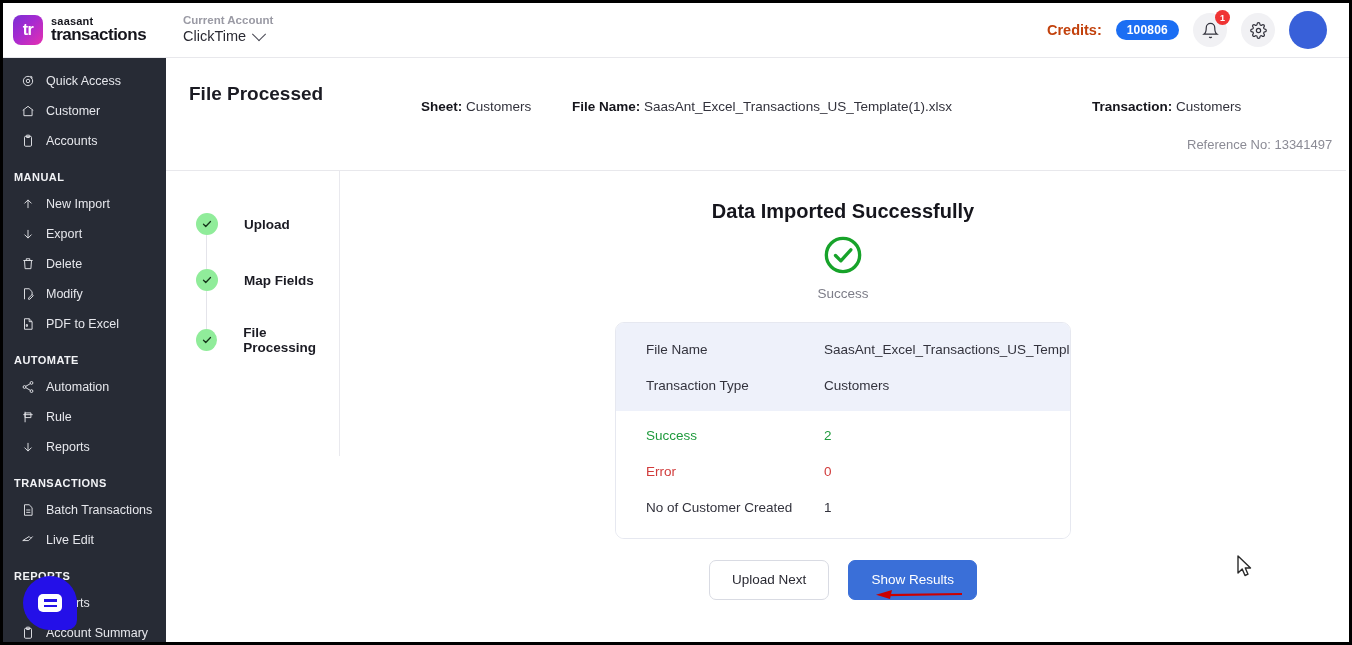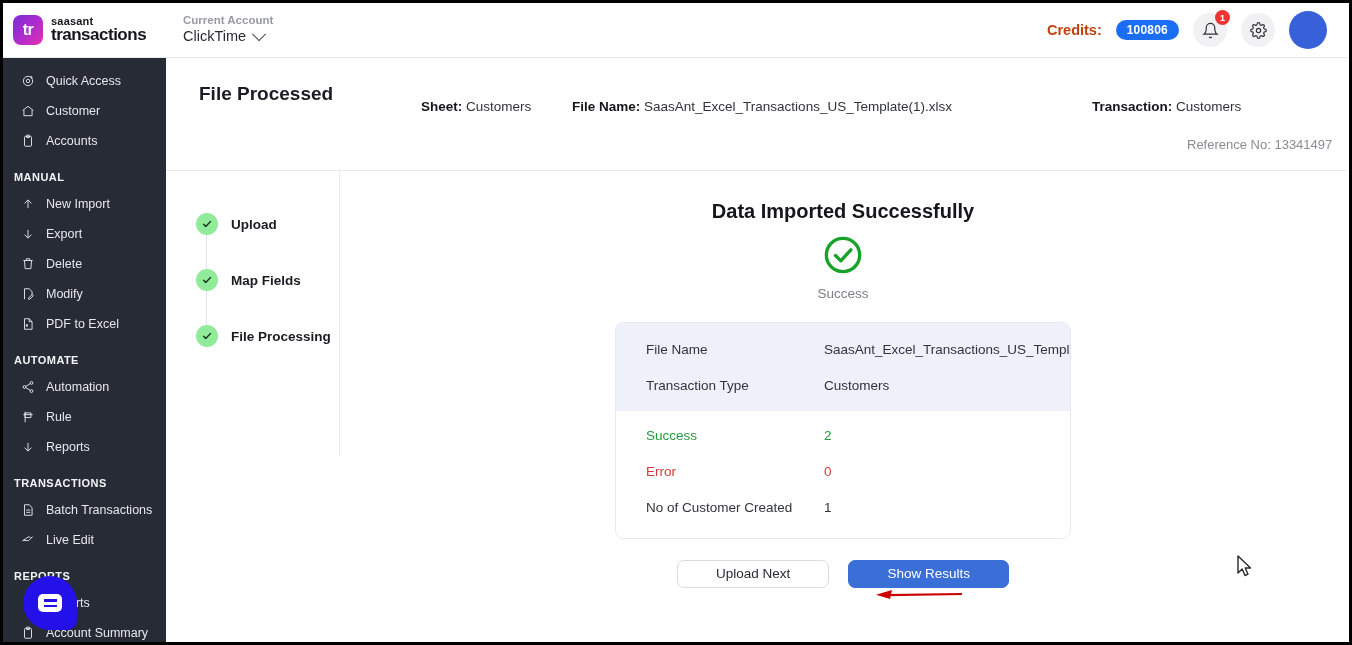--- a/index.html
+++ b/index.html
@@ -77,32 +77,32 @@
   }
   .chatbubble .cb {
     width: 24px; height: 18px; background: #fff; border-radius: 5px;
     display: flex; flex-direction: column; align-items: center; justify-content: center; gap: 3px;
   }
   .chatbubble .cb i { display: block; width: 13px; height: 2.2px; background: #2410e8; }
 
   
   .content { position: absolute; left: 163px; top: 55px; right: 3px; bottom: 0; background: #fff; }
   .chead { position: relative; height: 113px; border-bottom: 1px solid #e8e8ec; }
-  .page-title { position: absolute; left: 33px; top: 25px; font-size: 19px; font-weight: 700; color: #1b1b23; }
+  .page-title { position: absolute; left: 23px; top: 25px; font-size: 19px; font-weight: 700; color: #1b1b23; }
   .meta { position: absolute; font-size: 13.5px; color: #32323c; }
   .meta b { font-weight: 700; color: #15151c; }
   .m-sheet { left: 255px; top: 41px; }
   .m-file  { left: 406px; top: 41px; }
   .m-txn   { left: 926px; top: 41px; }
   .m-ref   { left: 1021px; top: 79px; color: #8b8b95; font-size: 13px; }
 
   
   .cbody { position: relative; height: 474px; }
   .steps { position: absolute; left: 0; top: 0; width: 174px; height: 285px; border-right: 1px solid #e9e9ee; }
-  .step { position: absolute; left: 30px; display: flex; align-items: center; gap: 13px; }
+  .step { position: absolute; left: 30px; display: flex; align-items: center; gap: 26px; }
   .step-1 { top: 42px; } .step-2 { top: 98px; } .step-3 { top: 154px; }
   .step-dot {
     width: 22px; height: 22px; border-radius: 50%; background: #90ec9a;
     display: flex; align-items: center; justify-content: center; position: relative; z-index: 2;
   }
   .step-dot svg { display: block; }
   .step-label { font-size: 13.5px; font-weight: 700; color: #1b1b23; }
   .step-line { position: absolute; left: 40px; top: 60px; width: 1px; height: 100px; background: #e4e4ea; z-index: 1; }
 
   .main { position: absolute; left: 174px; top: 0; right: 0; bottom: 0; }
@@ -118,21 +118,21 @@
   .card-bot { background: #ffffff; padding: 15px 30px 19px 30px; }
   .row { display: flex; align-items: flex-start; font-size: 13.5px; line-height: 1.55; }
   .row + .row { margin-top: 15px; }
   .row .k { width: 178px; flex: 0 0 178px; color: #33333d; }
   .row .v { color: #33333d; }
   .row.ok .k, .row.ok .v { color: #1f9a3d; }
   .row.err .k, .row.err .v { color: #d13b3b; }
 
   .btns { display: flex; justify-content: center; gap: 19px; margin-top: 21px; position: relative; }
   .btn {
-    font-size: 13.5px; border-radius: 7px; padding: 0 38px; height: 28px;
+    font-size: 13.5px; border-radius: 7px; padding: 0 22px; height: 40px;
     display: flex; align-items: center; justify-content: center;
   }
   .btn-secondary { background: #fff; border: 1px solid #d9dbe3; color: #2a2a33; }
   .btn-primary { background: #3a6fd8; border: 1px solid #3a6fd8; color: #fff; }
 
   .arrow-anno { position: absolute; left: 867px; top: 586px; width: 92px; height: 10px; }
   .cursor { position: absolute; left: 1233px; top: 552px; }
 </style>
 </head>
 <body>

